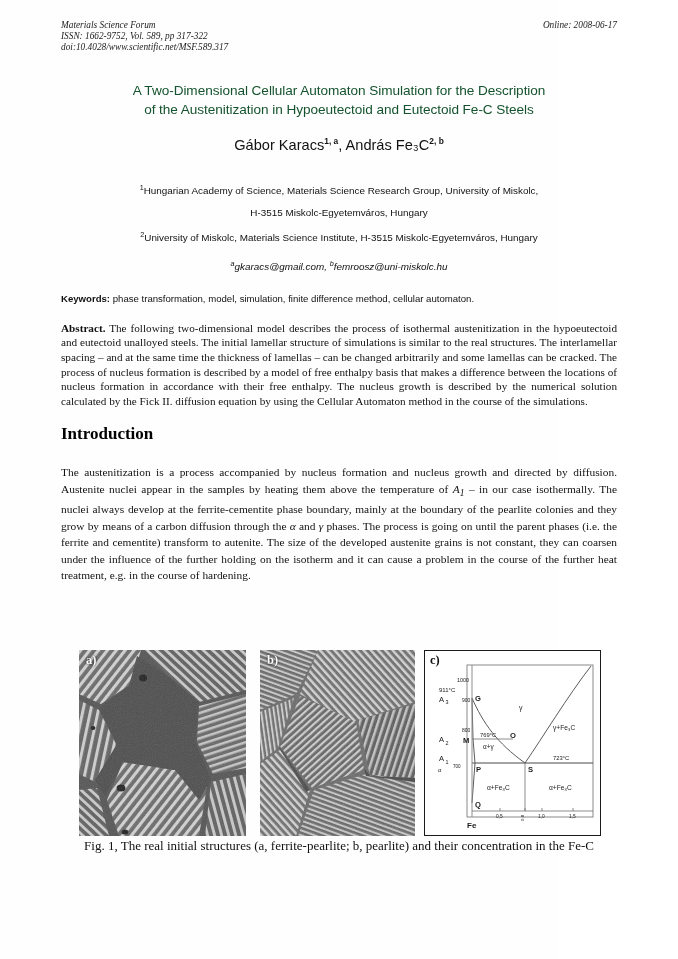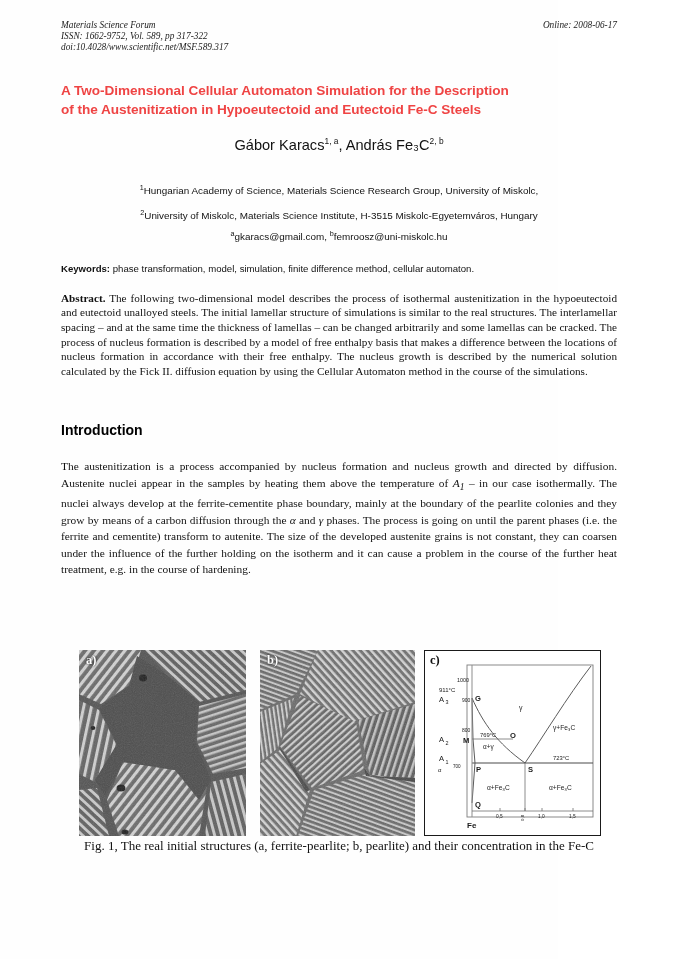--- a/index.html
+++ b/index.html
@@ -47,56 +47,57 @@
     top: 0;
     font-family: "Liberation Serif", serif;
     font-style: italic;
     font-size: 9.3px;
     color: #1b1b1b;
   }
 
   
   .title {
     margin-top: 6px;
-    text-align: left;
+    text-align: center;
     font-family: "Liberation Sans", sans-serif;
-    font-weight: bold;
+    font-weight: normal;
     font-size: 13.6px;
     line-height: 18.5px;
     letter-spacing: -0.05px;
-    color: #ef4444;
+    color: #14532d;
   }
 
   
   .authors {
     margin-top: 17px;
     text-align: center;
     font-family: "Liberation Sans", sans-serif;
     font-size: 14.6px;
     color: #111;
   }
-  .authors sup { font-size: 8.4px; vertical-align: super; }
+  .authors sup { font-size: 8.4px; vertical-align: super; font-weight: bold; }
 
   .affil {
     margin-top: 24px;
     text-align: center;
     font-family: "Liberation Sans", sans-serif;
     font-size: 9.9px;
     line-height: 22px;
     color: #111;
   }
   .affil sup { font-size: 7.2px; vertical-align: super; }
   .affil-line { display: block; }
 
   .emails {
-    margin-top: 2px;
+    margin-top: 10px;
     text-align: center;
     font-family: "Liberation Sans", sans-serif;
     font-size: 9.9px;
     color: #111;
+    font-style: italic;
   }
   .emails sup { font-size: 7.2px; vertical-align: super; }
 
   
   .keywords {
     margin-top: 20px;
     font-family: "Liberation Sans", sans-serif;
     font-size: 9.6px;
     color: #111;
   }
@@ -108,24 +109,24 @@
     font-family: "Liberation Serif", serif;
     font-size: 11.2px;
     line-height: 14.6px;
     text-align: justify;
     color: #111;
   }
   .abstract b { font-weight: bold; }
 
   
   .section-head {
-    margin-top: 44px;
-    font-family: Liberation Sans, sans-serif;
+    margin-top: 16px;
+    font-family: Liberation Serif, serif;
     font-weight: bold;
-    font-size: 14px;
+    font-size: 17px;
     color: #000;
   }
   .body-par {
     margin-top: 20px;
     font-family: "Liberation Serif", serif;
     font-size: 11.4px;
     line-height: 16.4px;
     text-align: justify;
     color: #111;
   }
@@ -211,20 +212,21 @@
 
     <div class="title">
       <div>A Two-Dimensional Cellular Automaton Simulation for the Description</div>
       <div>of the Austenitization in Hypoeutectoid and Eutectoid Fe-C Steels</div>
     </div>
 
     <div class="authors"><span>Gábor Karacs</span><sup>1, a</sup><span>, </span><span>András Fe₃C</span><sup>2, b</sup></div>
 
     <div class="affil">
       <span class="affil-line"><sup>1</sup><span>Hungarian Academy of Science, Materials Science Research Group, University of Miskolc,</span></span>
+      <span class="affil-line">H-3515 Miskolc-Egyetemváros, Hungary</span>
       <span class="affil-line"><sup>2</sup><span>University of Miskolc, Materials Science Institute, H-3515 Miskolc-Egyetemváros, Hungary</span></span>
     </div>
 
     <div class="emails"><sup>a</sup><span>gkaracs@gmail.com,</span>&nbsp;<sup>b</sup><span>femroosz@uni-miskolc.hu</span></div>
 
     <div class="keywords"><b>Keywords:</b> <span>phase transformation, model, simulation, finite difference method, cellular automaton.</span></div>
 
     <div class="abstract"><b>Abstract.</b> <span>The following two-dimensional model describes the process of isothermal austenitization in the hypoeutectoid and eutectoid unalloyed steels. The initial lamellar structure of simulations is similar to the real structures. The interlamellar spacing – and at the same time the thickness of lamellas – can be changed arbitrarily and some lamellas can be cracked. The process of nucleus formation is described by a model of free enthalpy basis that makes a difference between the locations of nucleus formation in accordance with their free enthalpy. The nucleus growth is described by the numerical solution calculated by the Fick II. diffusion equation by using the Cellular Automaton method in the course of the simulations.</span></div>
 
     <div class="section-head">Introduction</div>

